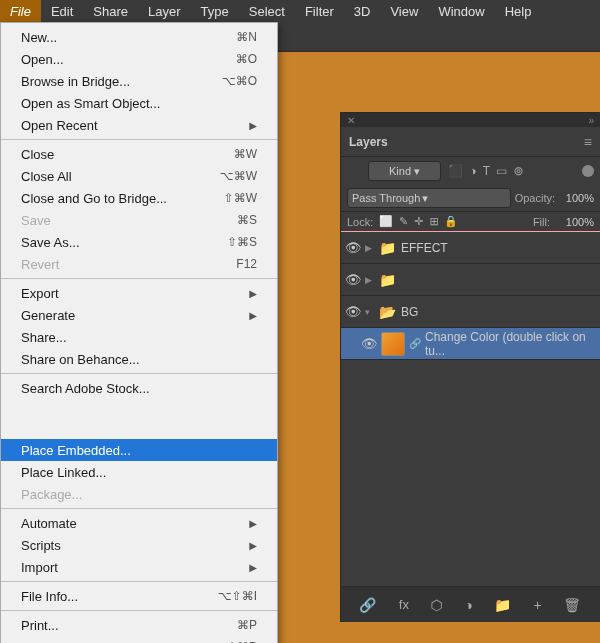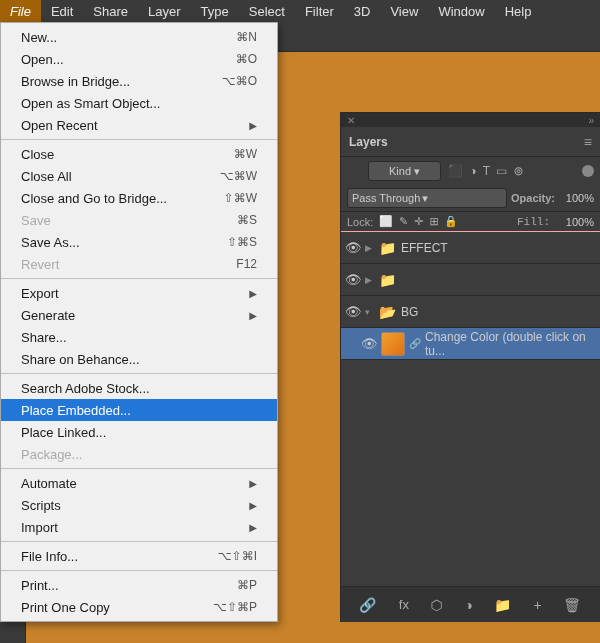--- a/index.html
+++ b/index.html
@@ -57,20 +57,21 @@
       align-items: center;
       justify-content: space-between;
       padding: 2px 20px 2px 20px;
       height: 22px;
       cursor: pointer;
       white-space: nowrap;
     }
     .menu-item.highlighted {
       background: #2176d8;
       color: #fff;
+      margin-top: 40px;
     }
     .menu-item.disabled {
       color: #aaa;
       cursor: default;
     }
     .menu-item-label { flex: 1; }
     .menu-item-shortcut {
       font-size: 12px;
       color: #555;
       margin-left: 20px;
@@ -177,39 +178,38 @@
       padding: 0 4px;
       color: #ccc;
       font-size: 11px;
       cursor: pointer;
       flex: 1;
       gap: 2px;
     }
     .opacity-label {
       color: #aaa;
       font-size: 11px;
-      font-weight: bold;
     }
     .opacity-value {
       color: #ccc;
       font-size: 11px;
       width: 35px;
       text-align: right;
     }
     .lock-row {
       display: flex;
       align-items: center;
       padding: 3px 6px;
       gap: 6px;
       background: #3c3c3c;
       border-bottom: 1px solid #fca5a5;
     }
     .lock-label { color: #aaa; font-size: 11px; }
     .lock-icon { color: #aaa; font-size: 11px; cursor: pointer; }
-    .fill-label { color: #aaa; font-size: 11px; margin-left: auto; font-family: Liberation Mono, monospace; }
+    .fill-label { color: #aaa; font-size: 11px; margin-left: auto; }
     .fill-value { color: #ccc; font-size: 11px; width: 38px; text-align: right; }
 
     .layers-list { flex: 1; overflow-y: auto; }
 
     .layer-item {
       display: flex;
       align-items: center;
       height: 32px;
       padding: 0 4px;
       border-bottom: 1px solid #2a2a2a;

